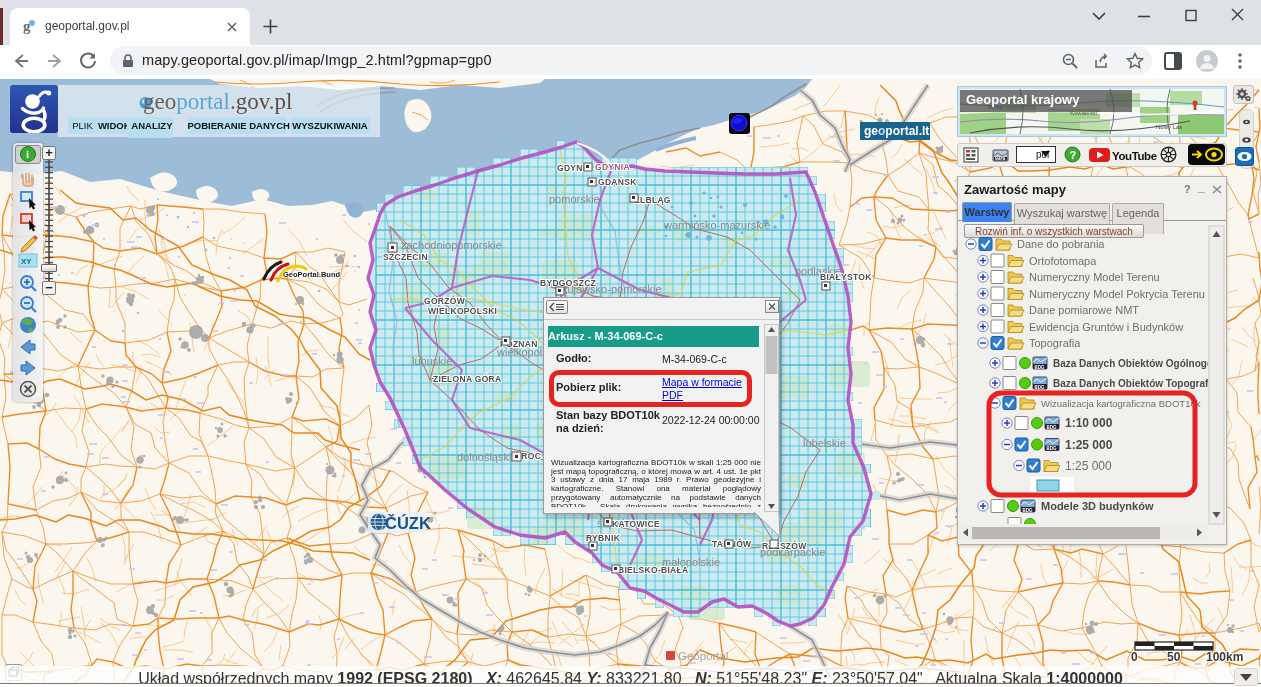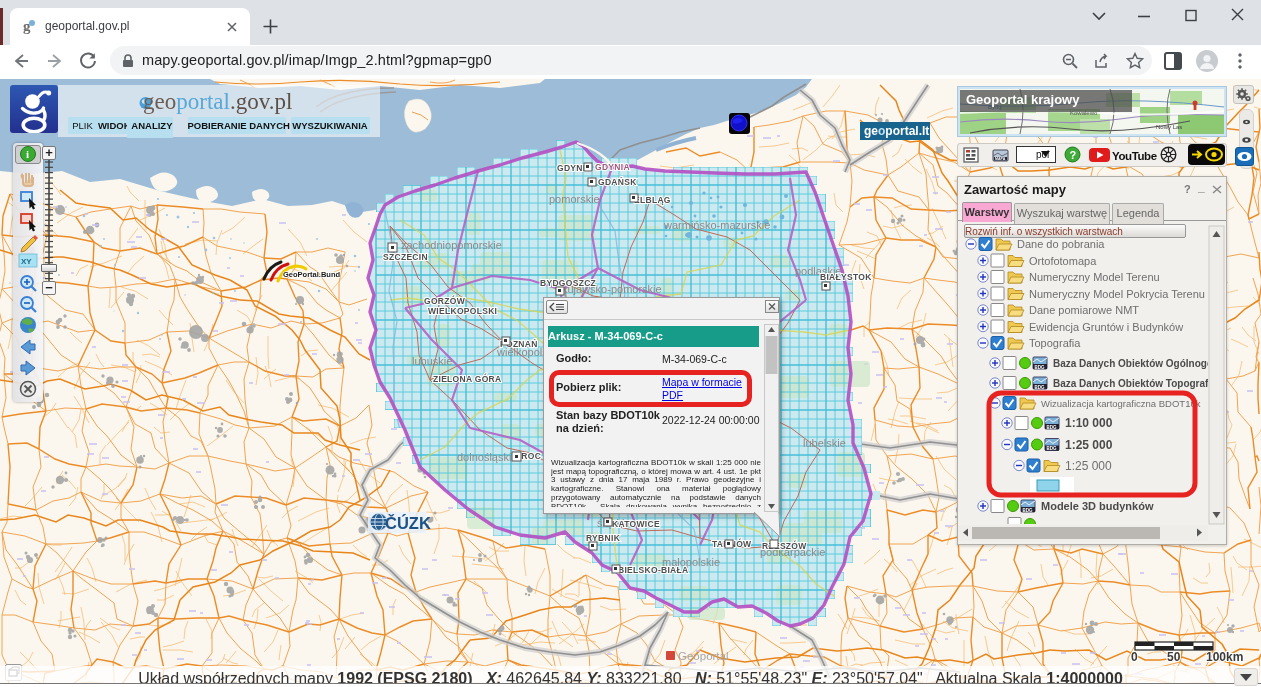--- a/index.html
+++ b/index.html
@@ -2516,24 +2516,24 @@
   </svg>
 
 <div class="abs" style="left:957px;top:176px;width:270px;height:369px;background:#f2f0ed;border:1px solid #b0ada8;box-shadow:0 1px 3px rgba(0,0,0,0.2)"></div>
 <div class="abs" style="left:964px;top:182px;font-size:13px;font-weight:bold;color:#1a1a1a">Zawartość mapy</div>
 <div class="abs" style="left:1184px;top:183px;font-size:11px;color:#777;font-weight:bold">?</div>
 <div class="abs" style="left:1198px;top:180px;font-size:12px;color:#777;font-weight:bold">_</div>
 <svg class="abs" style="left:1211px;top:184px" width="12" height="11">
     <path d="M2,2 L10,9 M10,2 L2,9" stroke="#888" stroke-width="1.4"></path>
   </svg>
 <div class="abs" style="left:958px;top:201px;width:268px;height:20px;border-bottom:1px solid #999"></div>
-<div class="abs" style="left:962px;top:202px;width:50px;height:20px;background:#f9a8d4;border:1px solid #999;border-bottom:none;font-size:11px;font-weight:bold;color:#333;text-align:center;line-height:19px;border-radius:2px 2px 0 0">Warstwy</div>
+<div class="abs" style="left:962px;top:202px;width:50px;height:20px;background:#3b82f6;border:1px solid #999;border-bottom:none;font-size:11px;font-weight:bold;color:#333;text-align:center;line-height:19px;border-radius:2px 2px 0 0">Warstwy</div>
 <div class="abs" style="left:1014px;top:203px;width:96px;height:32px;background:#e2dfdb;border:1px solid #aaa;border-bottom:none;font-size:11px;color:#666;text-align:center;line-height:18px;border-radius:2px 2px 0 0">Wyszukaj warstwę</div>
 <div class="abs" style="left:1112px;top:203px;width:52px;height:31px;background:#e2dfdb;border:1px solid #aaa;border-bottom:none;font-size:11px;color:#666;text-align:center;line-height:18px;border-radius:2px 2px 0 0">Legenda</div>
-<div class="abs" style="left:964px;top:224px;width:222px;height:14px;background:linear-gradient(#fbfbfb,#dcdad6);border:1px solid #999;border-radius:2px;font-size:10px;color:#8a3a2a;text-align:left;line-height:13px">Rozwiń inf. o wszystkich warstwach</div>
+<div class="abs" style="left:964px;top:224px;width:180px;height:14px;background:linear-gradient(#fbfbfb,#dcdad6);border:1px solid #999;border-radius:2px;font-size:10px;color:#8a3a2a;text-align:center;line-height:13px">Rozwiń inf. o wszystkich warstwach</div>
 <svg class="abs" style="left:0;top:0" width="1261" height="687">
     <clipPath id="treeclip">
       <rect x="958" y="236" width="250" height="288"></rect>
     </clipPath>
     <g clip-path="url(#treeclip)">
       <circle cx="971" cy="244" r="5.2" fill="#f8f8ff" stroke="#7a8ac8" stroke-width="1"></circle>
       <path d="M968,244 h6" stroke="#2233bb" stroke-width="1.4"></path>
       <rect x="979" y="237.5" width="13" height="13" rx="2" fill="#2f7fd0" stroke="#1a5fa8"></rect>
       <path d="M981.5,244 l3,3.5 l5,-7" stroke="#fff" stroke-width="2" fill="none"></path>
       <path d="M996,239 h5 l2,2 h7 v9 h-14 Z" fill="#f0c850" stroke="#b08820" stroke-width="0.8"></path>

